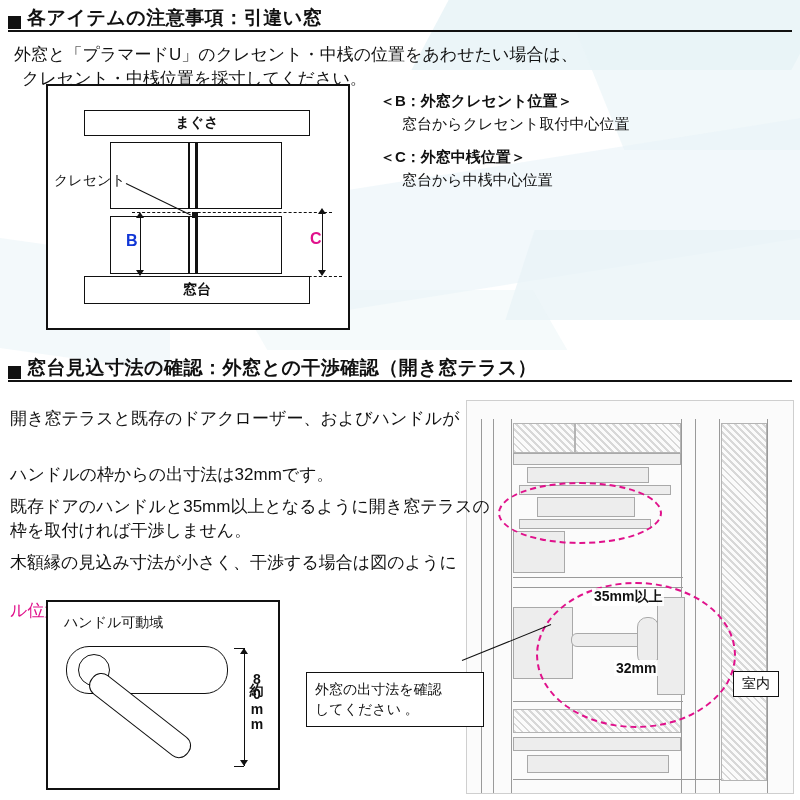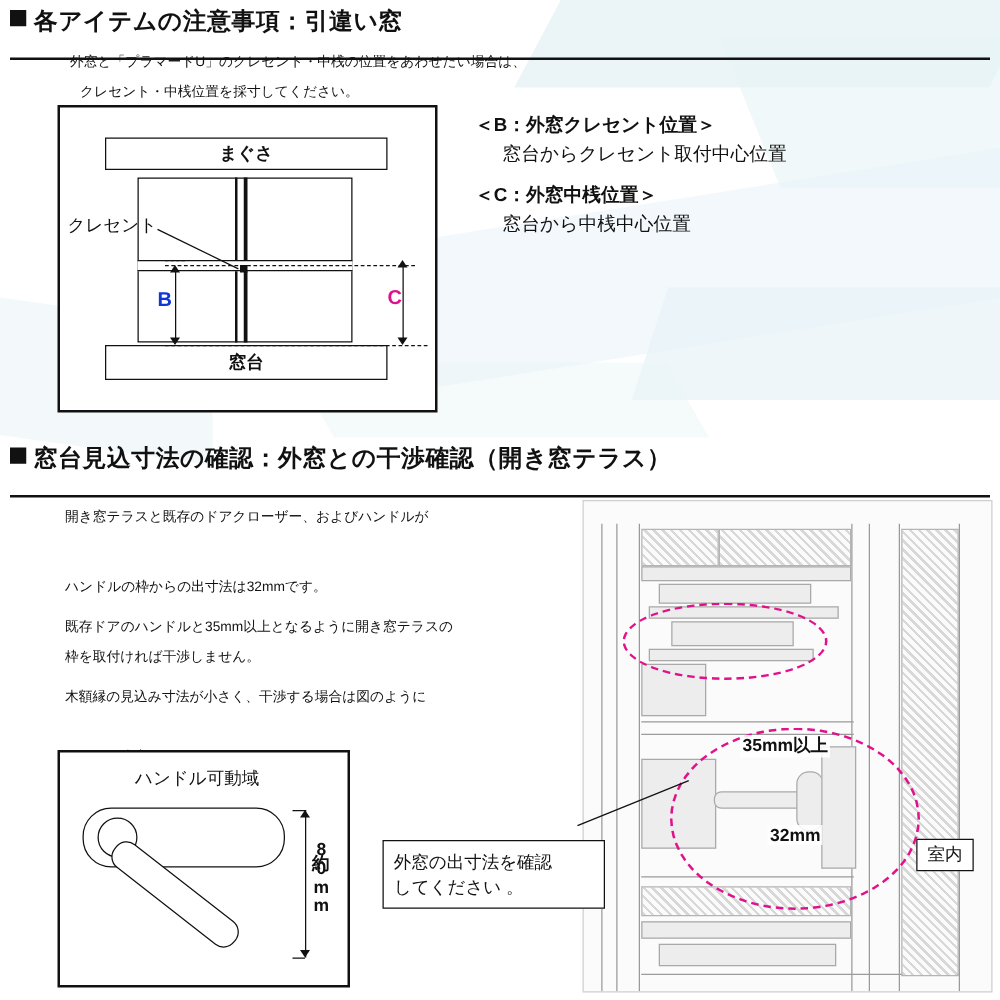--- a/index.html
+++ b/index.html
@@ -33,47 +33,46 @@
     position: absolute;
     background: #e8f3f7;
   }
 
   
   .section-head {
     position: absolute;
     left: 8px;
     width: 784px;
     border-bottom: 2px solid #111;
-    padding-bottom: 17px;
+    padding-bottom: 1px;
     display: flex;
-    align-items: flex-start;
+    align-items: flex-end;
     z-index: 5;
   }
   .sq {
     width: 13px;
     height: 13px;
     background: #111;
     margin-right: 6px;
     flex: 0 0 auto;
   }
   .section-head .title {
     font-size: 19px;
     font-weight: bold;
     letter-spacing: 0.5px;
     line-height: 1.1;
   }
 
   
   .txt {
     position: absolute;
     z-index: 6;
-    font-size: 11px;
+    font-size: 17px;
     line-height: 1.55;
     white-space: pre;
-    margin-left: 42px;
   }
 
   .pink { color: #e0118b; }
 
   
   #top-diagram {
     position: absolute;
     left: 46px;
     top: 84px;
     width: 300px;
@@ -184,21 +183,20 @@
     width: 230px;
     height: 186px;
     border: 2px solid #111;
     background: #fff;
     z-index: 7;
   }
   #handle-box .hb-title {
     position: absolute;
     left: 16px; top: 12px;
     font-size: 14px;
-    margin-left: 44px;
   }
   .handle-plate {
     position: absolute;
     left: 18px; top: 44px;
     width: 160px; height: 46px;
     border: 1.5px solid #111;
     border-radius: 23px;
     background: #fff;
   }
   .handle-knob {

